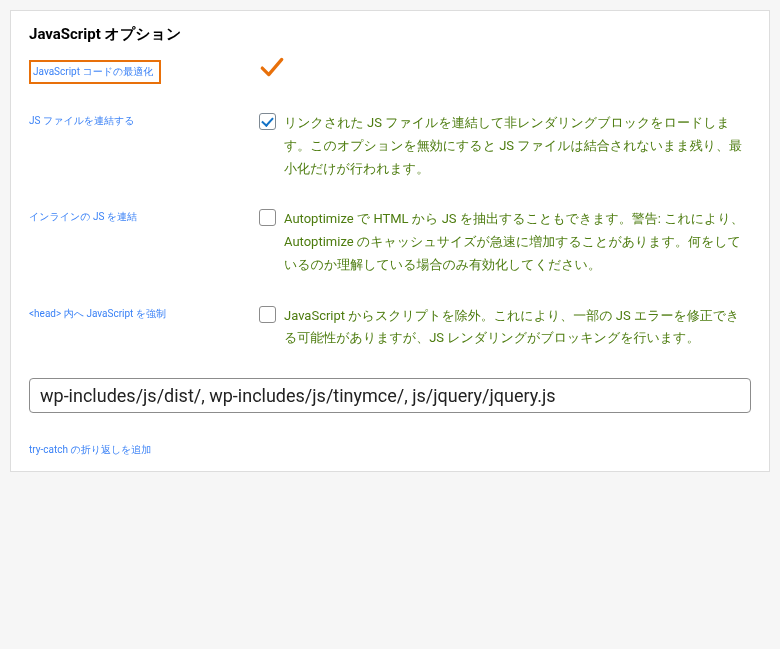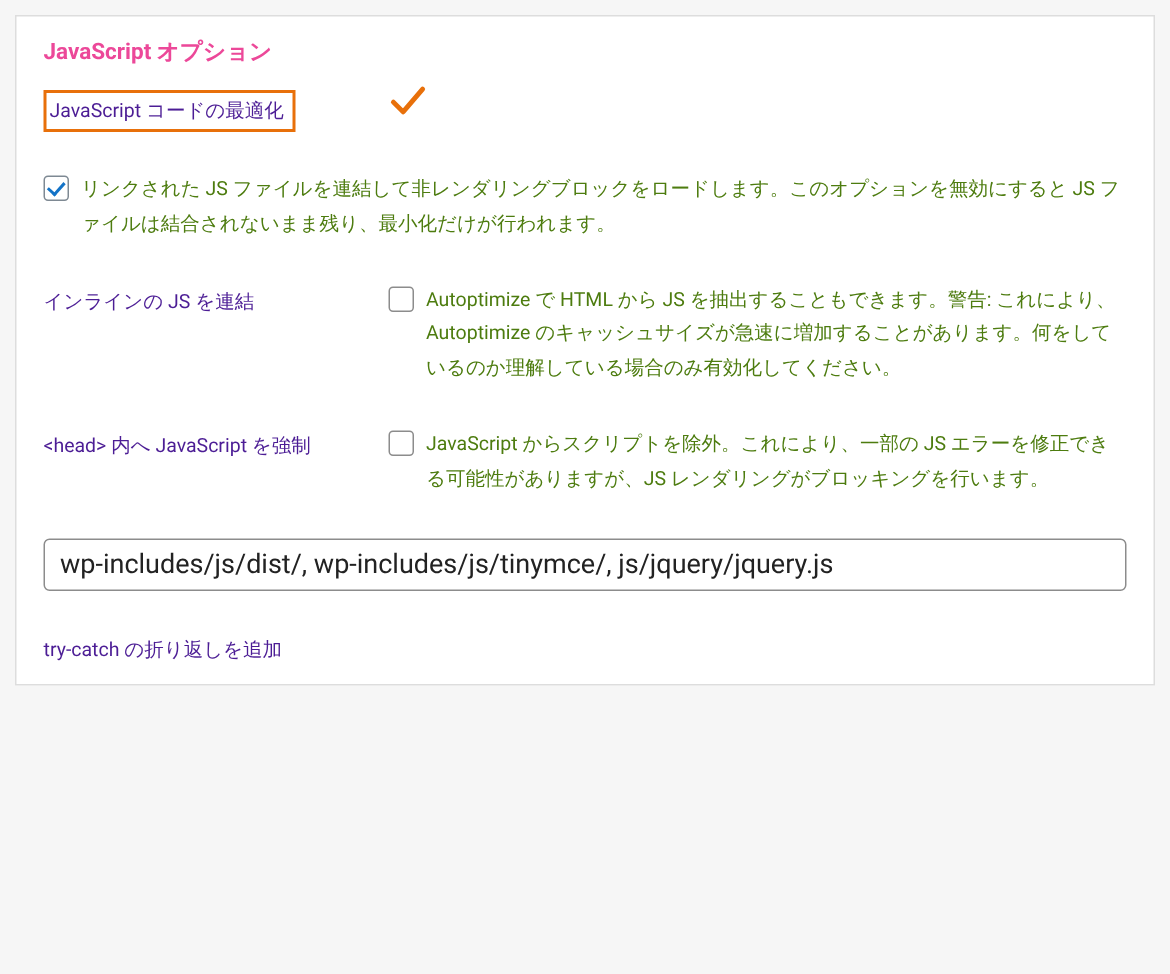--- a/index.html
+++ b/index.html
@@ -14,35 +14,35 @@
   }
   .panel {
     background: #fff;
     border: 1px solid #ddd;
     padding: 14px 18px 14px 18px;
     width: 100%;
   }
   .section-title {
     font-size: 15px;
     font-weight: 700;
-    color: #ec4899;
+    color: #000000;
     margin: 0 0 14px 0;
   }
   .field-row {
     display: flex;
     align-items: flex-start;
     margin-bottom: 28px;
   }
   .field-row:last-child { margin-bottom: 0; gap: 16px; }
   .field-label {
     flex: 0 0 230px;
     padding-right: 14px;
     padding-top: 2px;
-    font-size: 13px;
-    color: #4c1d95;
+    font-size: 10px;
+    color: #3b82f6;
   }
   .highlight-box {
     border: 2px solid #e8700a;
     padding: 3px 6px 3px 2px;
     display: inline-block;
   }
   .field-content {
     flex: 1;
     display: flex;
     align-items: flex-start;
@@ -117,20 +117,21 @@
     <div class="field-content">
       <span class="big-check">
         <svg viewBox="0 0 24 24" fill="none" stroke="#e8700a" stroke-width="3" stroke-linecap="round" stroke-linejoin="round">
           <polyline points="3 13 9 19 21 5"></polyline>
         </svg>
       </span>
     </div>
   </div>
 
   <div class="field-row">
+    <div class="field-label">JS ファイルを連結する</div>
     <div class="field-content">
       <span class="chk checked"></span>
       <div class="desc">リンクされた JS ファイルを連結して非レンダリングブロックをロードします。このオプションを無効にすると JS ファイルは結合されないまま残り、最小化だけが行われます。</div>
     </div>
   </div>
 
   <div class="field-row">
     <div class="field-label">インラインの JS を連結</div>
     <div class="field-content">
       <span class="chk"></span>

